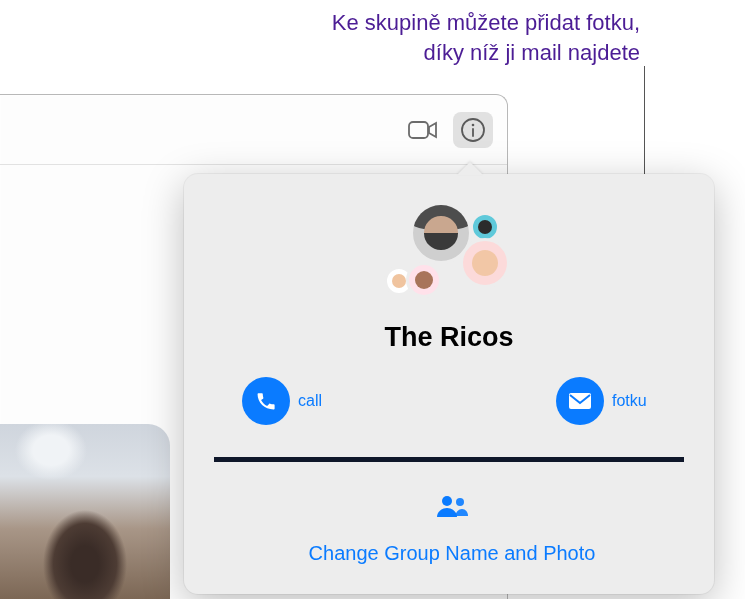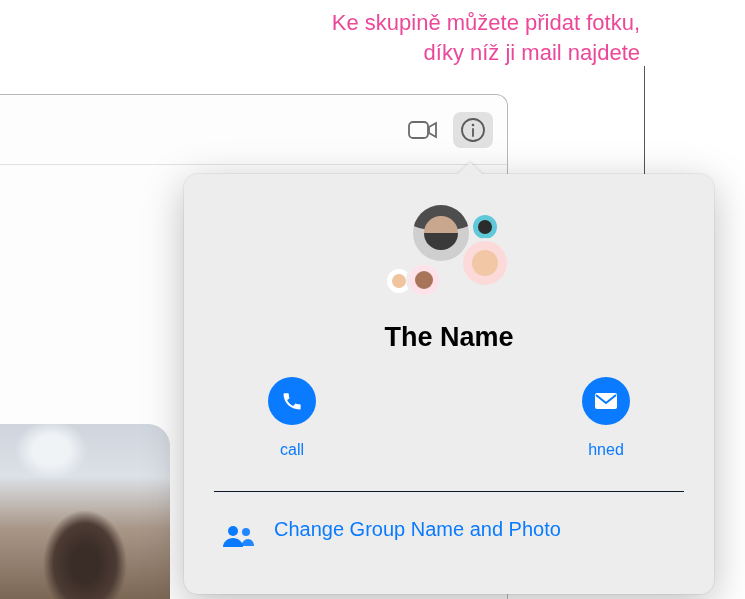--- a/index.html
+++ b/index.html
@@ -13,21 +13,21 @@
     }
 
     
     .callout {
       position: absolute;
       top: 8px;
       right: 105px;
       text-align: right;
       font-size: 22px;
       line-height: 1.35;
-      color: #ec4899;
+      color: #4c1d95;
       font-weight: 400;
     }
 
     
     .callout-line-vert {
       position: absolute;
       top: 66px;
       right: 100px;
       width: 1px;
       height: 440px;
@@ -166,48 +166,49 @@
     }
 
     .actions {
       display: flex;
       justify-content: space-between;
       padding: 0 28px;
       margin-bottom: 32px;
     }
     .action {
       display: flex;
-      flex-direction: column;
-      align-items: center;
-      gap: 16px;
+      align-items: center;
+      gap: 8px;
       width: 100px;
       text-align: center;
     }
     .action-circle {
       width: 48px;
       height: 48px;
       border-radius: 50%;
       background: #0a7bff;
       display: flex;
       align-items: center;
       justify-content: center;
       color: #fff;
     }
     .action-label {
       font-size: 16px;
       color: #0a7bff;
     }
 
     .change-row {
-      border-top: 1px solid #0f172a;
+      border-top: 5px solid #0f172a;
       padding-top: 26px;
       display: flex;
+      align-items: center;
       gap: 18px;
       padding-left: 6px;
       cursor: pointer;
+      flex-direction: column;
     }
     .change-icon {
       width: 36px;
       height: 36px;
       color: #0a7bff;
       display: flex;
       align-items: center;
       justify-content: center;
     }
     .change-text {
@@ -261,41 +262,41 @@
       </div>
     <div class="av av-1">
         <div class="hair"></div>
         <div class="face"></div>
       </div>
     <div class="av av-2">
         <div class="face"></div>
       </div>
   </div>
 
-  <div class="group-title">The Name</div>
+  <div class="group-title">The Ricos</div>
 
   <div class="actions">
     <div class="action">
       <div class="action-circle">
         <svg width="22" height="22" viewBox="0 0 24 24" fill="currentColor">
           <path d="M6.6 10.8c1.4 2.8 3.8 5.2 6.6 6.6l2.2-2.2c.3-.3.7-.4 1.1-.3 1.2.4 2.5.6 3.8.6.6 0 1.1.5 1.1 1.1v3.5c0 .6-.5 1.1-1.1 1.1C10.3 21.2 2.8 13.7 2.8 4.7c0-.6.5-1.1 1.1-1.1h3.5c.6 0 1.1.5 1.1 1.1 0 1.3.2 2.6.6 3.8.1.4 0 .8-.3 1.1L6.6 10.8z"></path>
         </svg>
       </div>
       <div class="action-label">call</div>
     </div>
 
 
     <div class="action">
       <div class="action-circle">
         <svg width="24" height="18" viewBox="0 0 24 18" fill="none" stroke="currentColor" stroke-width="2.2">
           <rect x="1" y="1" width="22" height="16" rx="2" fill="currentColor" stroke="none"></rect>
           <path d="M2 3 L12 11 L22 3" stroke="#0a7bff" stroke-width="2" fill="none"></path>
         </svg>
       </div>
-      <div class="action-label">hned</div>
+      <div class="action-label">fotku</div>
     </div>
   </div>
 
   <div class="change-row">
     <div class="change-icon">
       <svg width="34" height="24" viewBox="0 0 34 24" fill="currentColor">
         <circle cx="12" cy="7" r="5"></circle>
         <path d="M2 23c0-5 4.5-9 10-9s10 4 10 9H2z"></path>
         <circle cx="25" cy="8" r="4" opacity="0.9"></circle>
         <path d="M20 22c1-4 3.5-7 7-7s6 3 6 7h-13z" opacity="0.9"></path>

